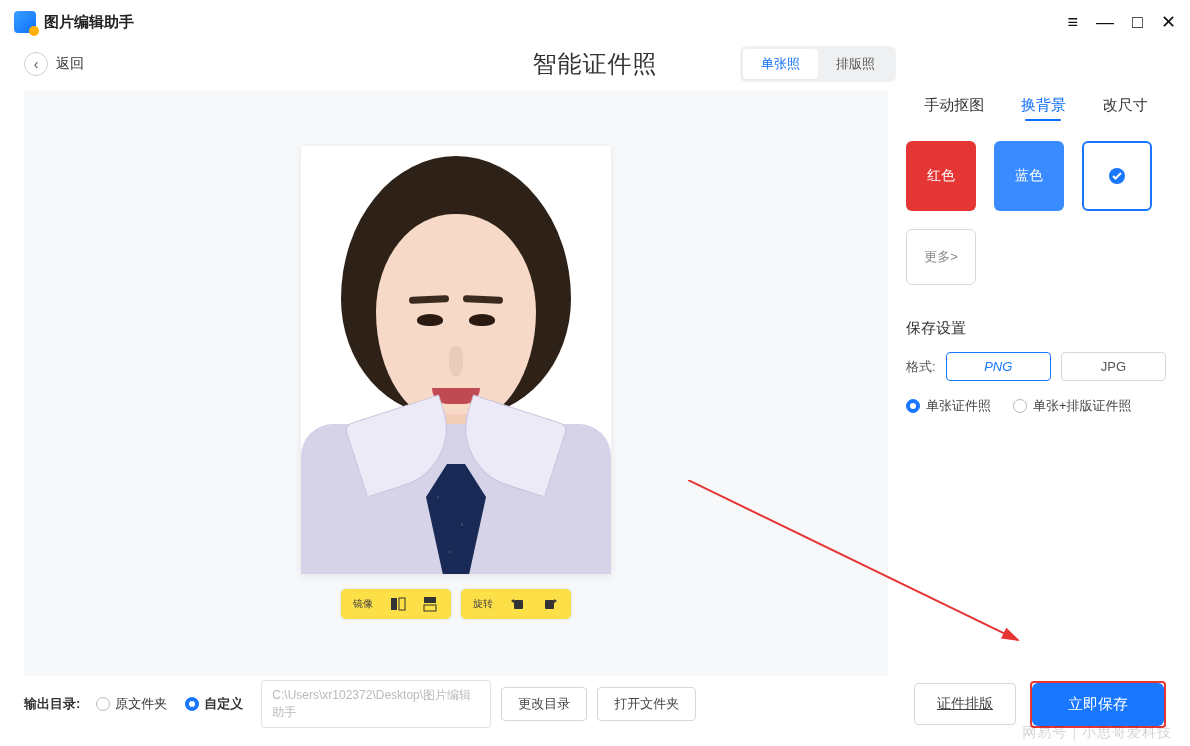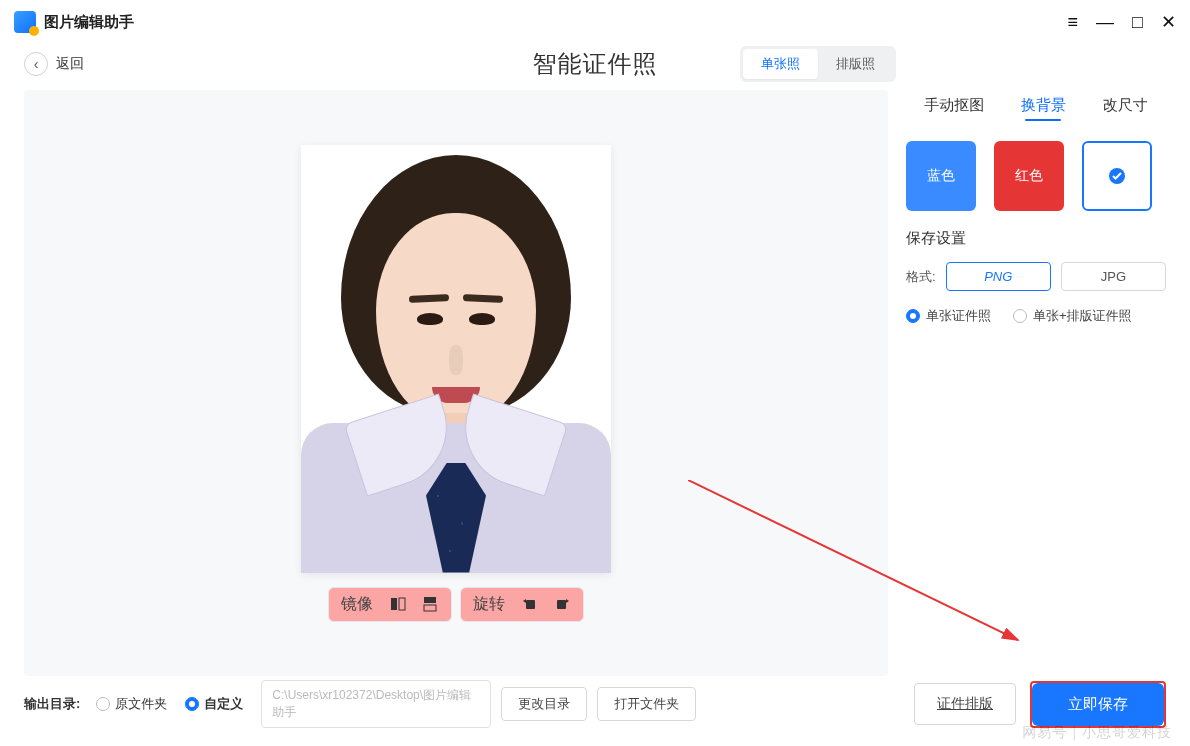--- a/index.html
+++ b/index.html
@@ -39,21 +39,21 @@
   .neck{position:absolute;top:268px;left:50%;transform:translateX(-50%);width:70px;height:50px;background:#f2cdb8;}
   .shirt{position:absolute;bottom:0;left:0;right:0;height:150px;background:#d6d3e8;border-radius:32px 32px 0 0;}
   .collarL,.collarR{position:absolute;bottom:90px;width:100px;height:76px;background:#eceaf6;border:1px solid #c8c4de;}
   .collarL{left:52px;transform:rotate(-18deg);border-radius:8px 0 60px 0;}
   .collarR{right:52px;transform:rotate(18deg);border-radius:0 8px 0 60px;}
   .tie{position:absolute;bottom:0;left:50%;transform:translateX(-50%);width:60px;height:110px;background:#1a2a56;clip-path:polygon(35% 0,65% 0,100% 30%,72% 100%,28% 100%,0 30%);}
   .tie::after{content:"";position:absolute;inset:0;background:radial-gradient(circle at 20% 30%, #fff2 1px, transparent 1.5px),radial-gradient(circle at 60% 55%, #fff2 1px, transparent 1.5px),radial-gradient(circle at 40% 80%, #fff2 1px, transparent 1.5px);}
 
   
   .photo-toolbar { margin-top:14px; display:flex; gap:8px; }
-  .tbgroup { background:#fca5a5; border:1px solid #e6e6e8; border-radius:6px; padding:6px 12px; display:flex; align-items:center; gap:14px; font-size:16px; color:#444; }
+  .tbgroup { background:#fde047; border:1px solid #e6e6e8; border-radius:6px; padding:6px 12px; display:flex; align-items:center; gap:14px; font-size:10px; color:#444; }
   .tbgroup .tlabel { margin-right:2px; }
   .ticon { width:18px; height:18px; display:inline-flex; align-items:center; justify-content:center; }
 
   
   .right-panel { width:260px; margin-left:18px; padding-top:6px; }
   .side-tabs { display:flex; justify-content:space-around; font-size:15px; color:#333; margin-bottom:20px; }
   .side-tab { position:relative; padding-bottom:6px; cursor:pointer; }
   .side-tab.active { color:#0d6efd; }
   .side-tab.active::after { content:""; position:absolute; left:10%; right:10%; bottom:0; height:2px; background:#0d6efd; border-radius:2px; }
 
@@ -174,29 +174,30 @@
   </div>
 
   <div class="right-panel">
     <div class="side-tabs">
       <div class="side-tab">手动抠图</div>
       <div class="side-tab active">换背景</div>
       <div class="side-tab">改尺寸</div>
     </div>
 
     <div class="swatches">
+      <div class="swatch red">红色</div>
       <div class="swatch blue">蓝色</div>
-      <div class="swatch red">红色</div>
       <div class="swatch white">
         <svg width="20" height="20" viewBox="0 0 20 20">
             <circle cx="10" cy="10" r="8" fill="#1976ff"></circle>
             <path d="M6 10 l2.5 2.5 L14 7" stroke="#fff" stroke-width="2" fill="none"></path>
           </svg>
       </div>
     </div>
+    <div class="more-swatch">更多&gt;</div>
 
     <div class="section-title">保存设置</div>
     <div class="format-row">
       <span class="lbl">格式:</span>
       <div class="fmt-btn active">PNG</div>
       <div class="fmt-btn">JPG</div>
     </div>
     <div class="radio-row">
       <div class="radio checked">
         <span class="rbullet"></span>

